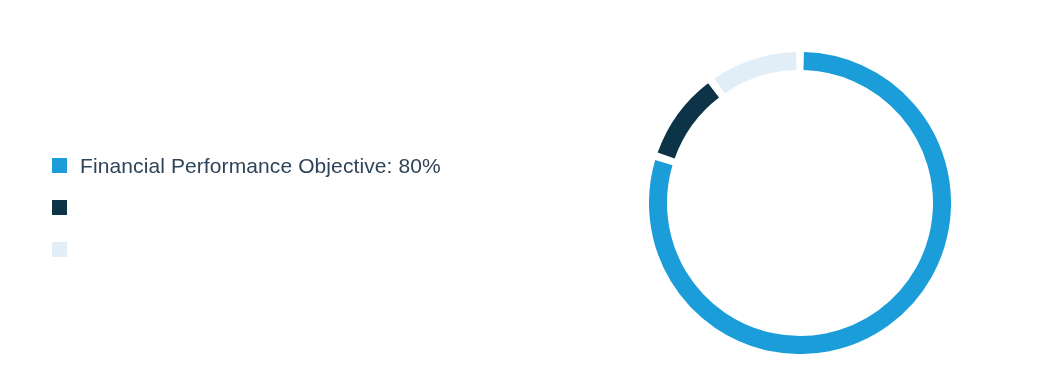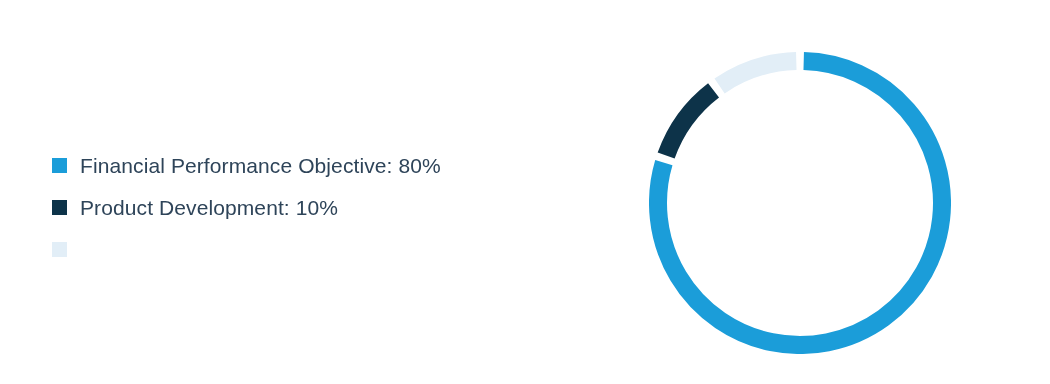--- a/index.html
+++ b/index.html
@@ -71,21 +71,20 @@
 
   <div id="legend">
 
     <div class="legend-row">
       <span class="legend-swatch" style="background: rgb(27, 157, 217);"></span>
       <span class="legend-label">Financial Performance Objective: 80%</span>
     </div>
 
     <div class="legend-row">
       <span class="legend-swatch" style="background: rgb(13, 51, 73);"></span>
-      <span class="legend-label">Product Development: 10%</span>
     </div>
 
     <div class="legend-row">
       <span class="legend-swatch" style="background: rgb(226, 238, 247);"></span>
     </div>
 
   </div>
 
   <div id="donut-chart">
     <svg id="donut-svg" viewBox="0 0 302 302">

